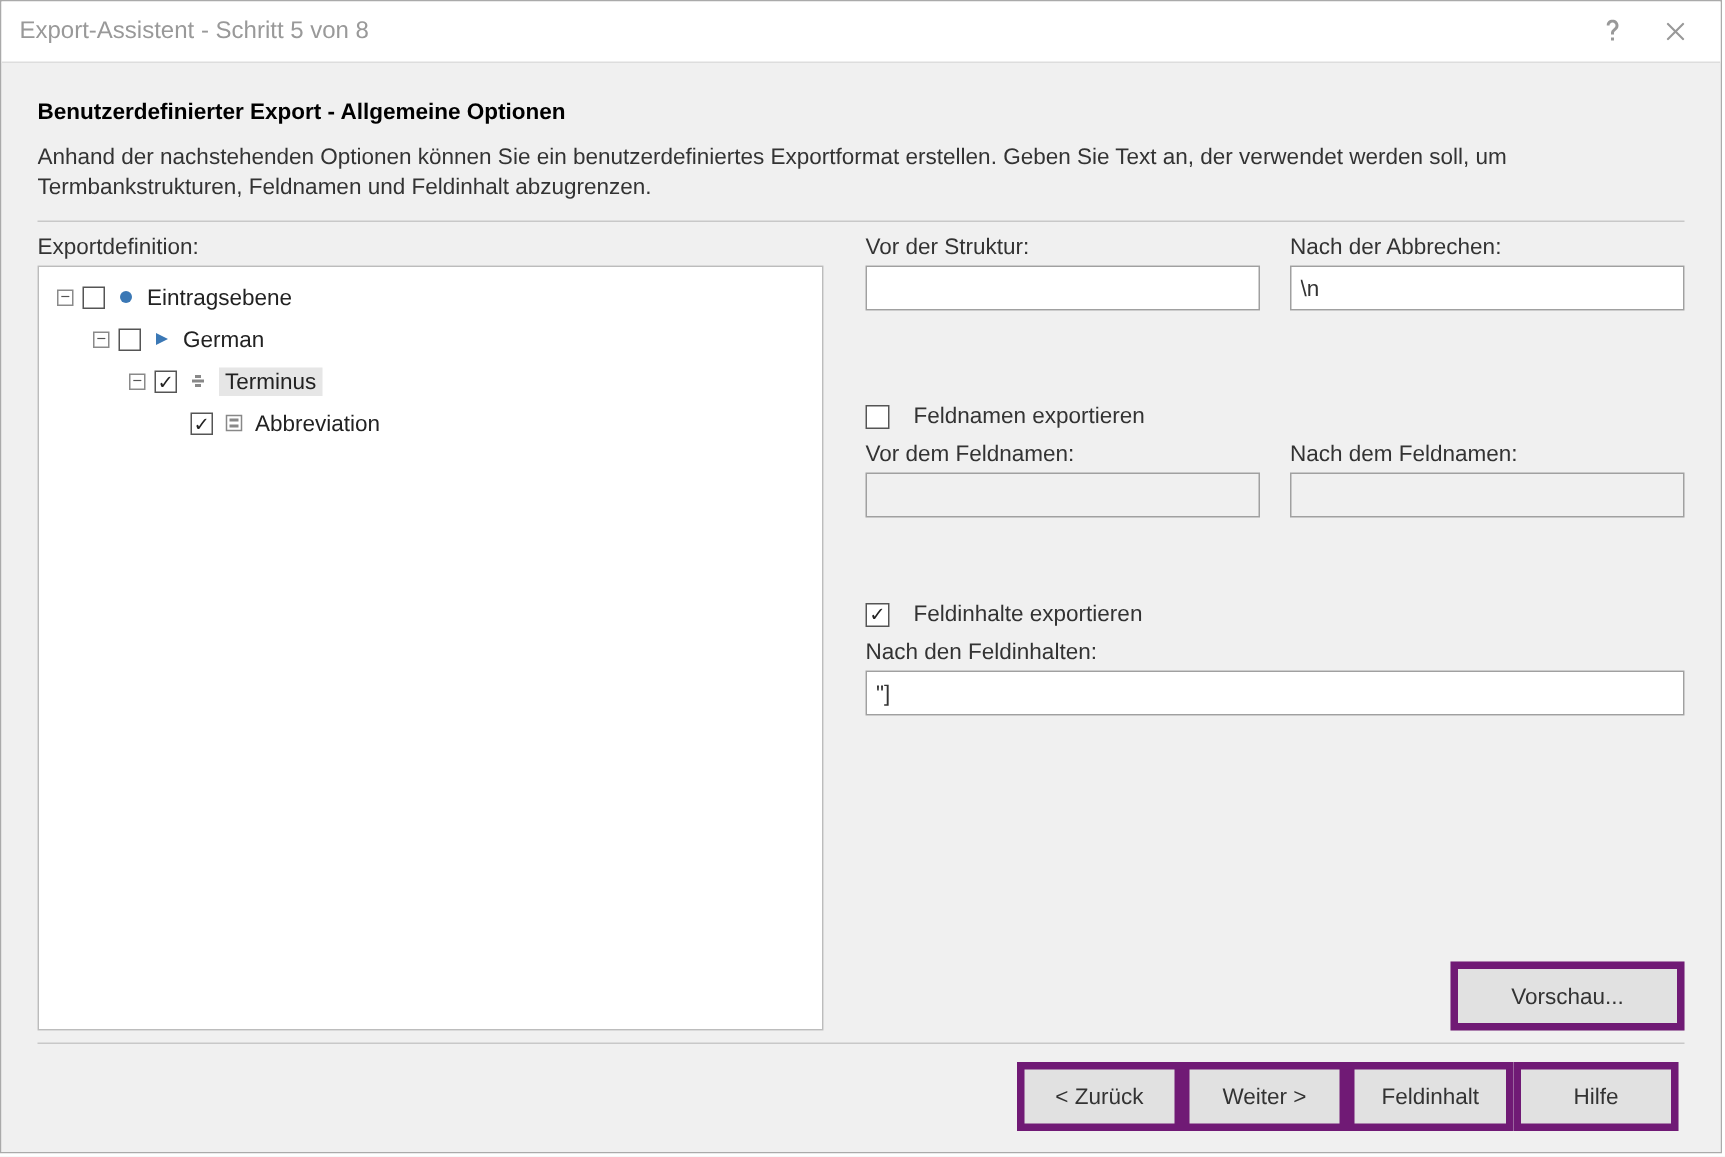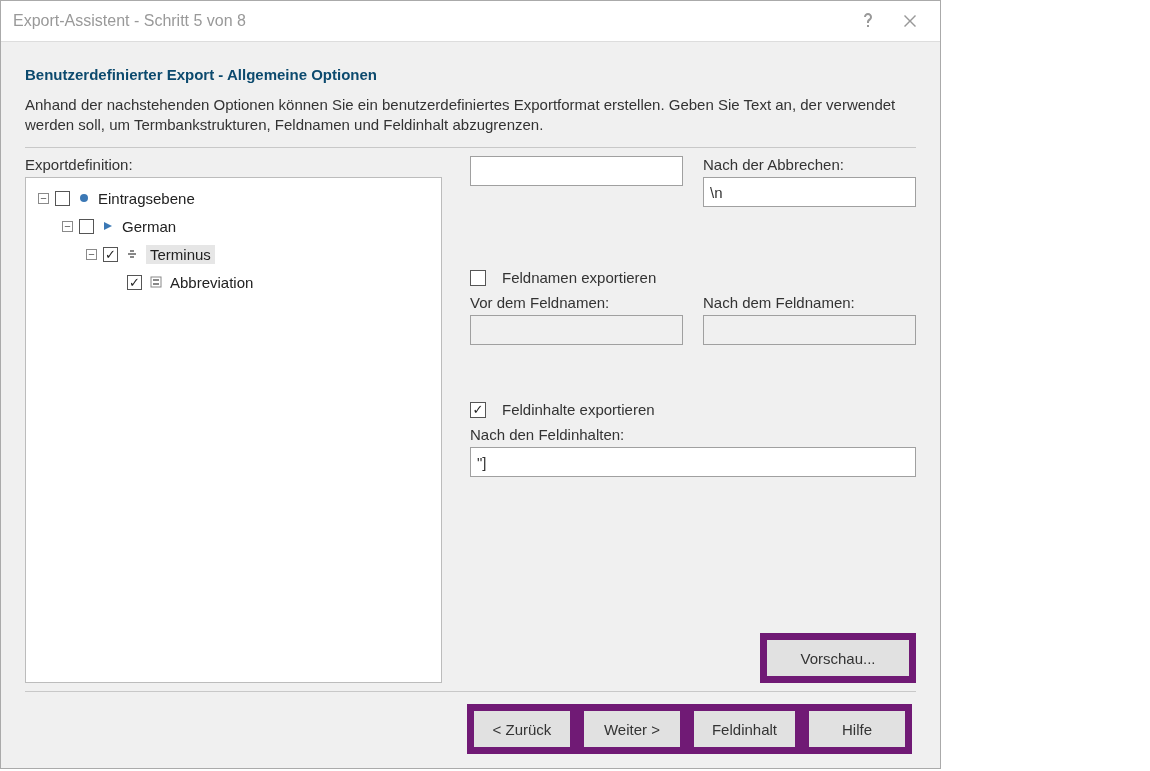--- a/index.html
+++ b/index.html
@@ -3,21 +3,21 @@
 <meta charset="utf-8">
 <style>
   html, body {
     margin: 0; padding: 0;
     font-family: "Segoe UI", Tahoma, Arial, sans-serif;
     font-size: 15px;
     color: #333;
     background: #fff;
   }
   .window {
-    width: 941px; height: 769px;
+    width: 1148px; height: 769px;
     border: 1px solid #aaa;
     box-sizing: border-box;
     display: flex;
     flex-direction: column;
     background: #fff;
   }
   
   .titlebar {
     height: 40px;
     display: flex; align-items: center;
@@ -35,21 +35,21 @@
   }
   
   .body {
     flex: 1;
     background: #f0f0f0;
     padding: 24px 24px 14px 24px;
     display: flex;
     flex-direction: column;
     box-sizing: border-box;
   }
-  .section-title { font-weight: 600; color: #0c4a6e; margin-bottom: 12px; }
+  .section-title { font-weight: 600; color: #000000; margin-bottom: 12px; }
   .description {
     color: #333;
     line-height: 1.35;
     height: 42px;           
     overflow: hidden;
     margin-bottom: 10px;
     padding-right: 10px;
   }
   hr.thin {
     border: none; border-top: 1px solid #c8c8c8;
@@ -163,21 +163,21 @@
   .preview-row {
     display: flex; justify-content: flex-end;
     margin-top: auto;
     padding-top: 30px;
   }
   .btn {
     height: 32px;
     min-width: 110px;
     padding: 18px 18px;
     background: #e1e1e1;
-    border: 7px solid #701a75;
+    border: 5px solid #701a75;
     color: #333;
     font-family: inherit; font-size: 15px;
     display: inline-flex; align-items: center; justify-content: center;
     cursor: pointer;
     box-sizing: border-box;
   }
   .btn.wide { min-width: 156px; }
   .footer {
     padding-top: 8px;
   }
@@ -266,20 +266,21 @@
             <span class="tree-label">Abbreviation</span>
           </div>
 
         </div>
       </div>
 
       <div class="right">
 
         <div class="pair-row">
           <div class="field">
+            <div class="field-label">Vor der Struktur:</div>
             <input class="textbox" type="text" value="" style="">
           </div>
           <div class="field">
             <div class="field-label">Nach der Abbrechen:</div>
             <input class="textbox" type="text" value="\n" style="">
           </div>
         </div>
 
         <div class="spacer-lg"></div>
 

